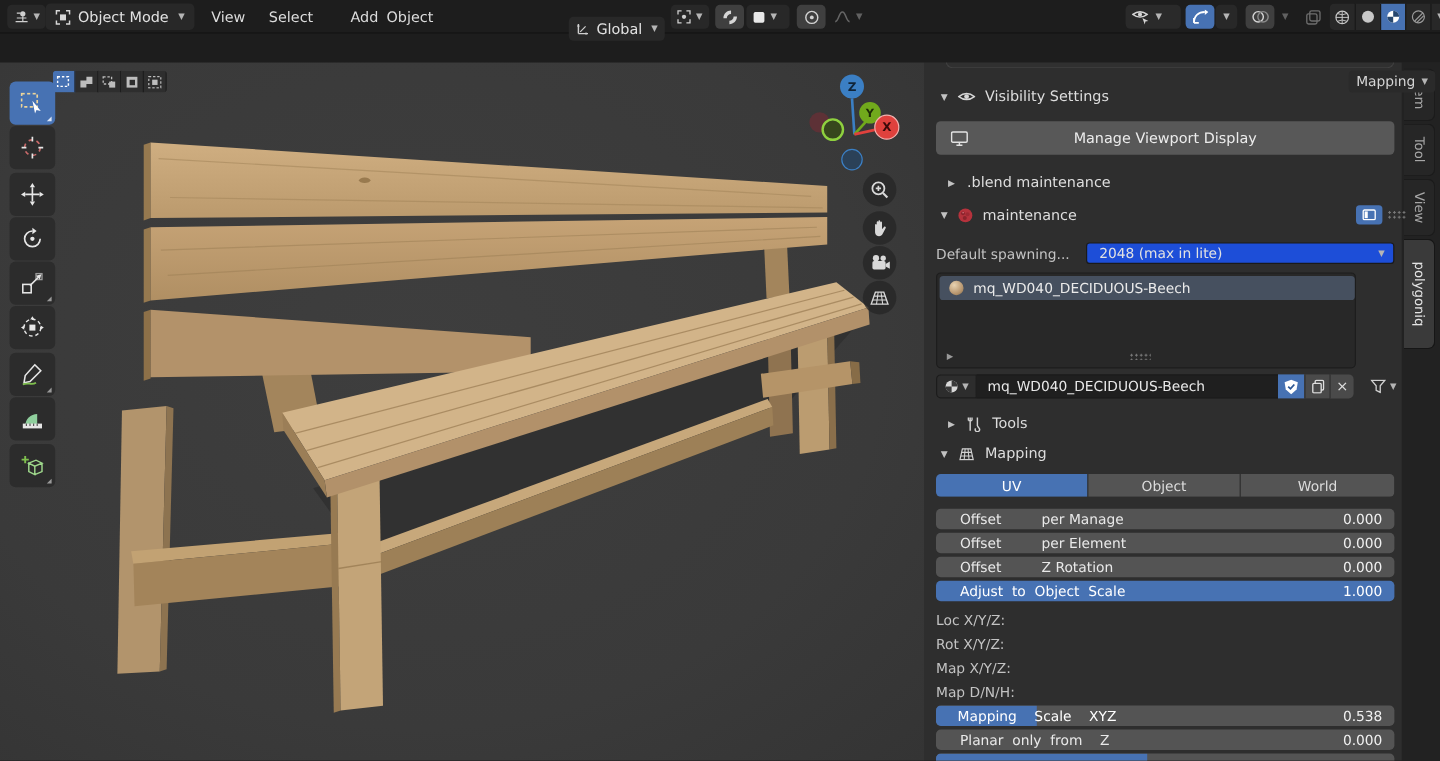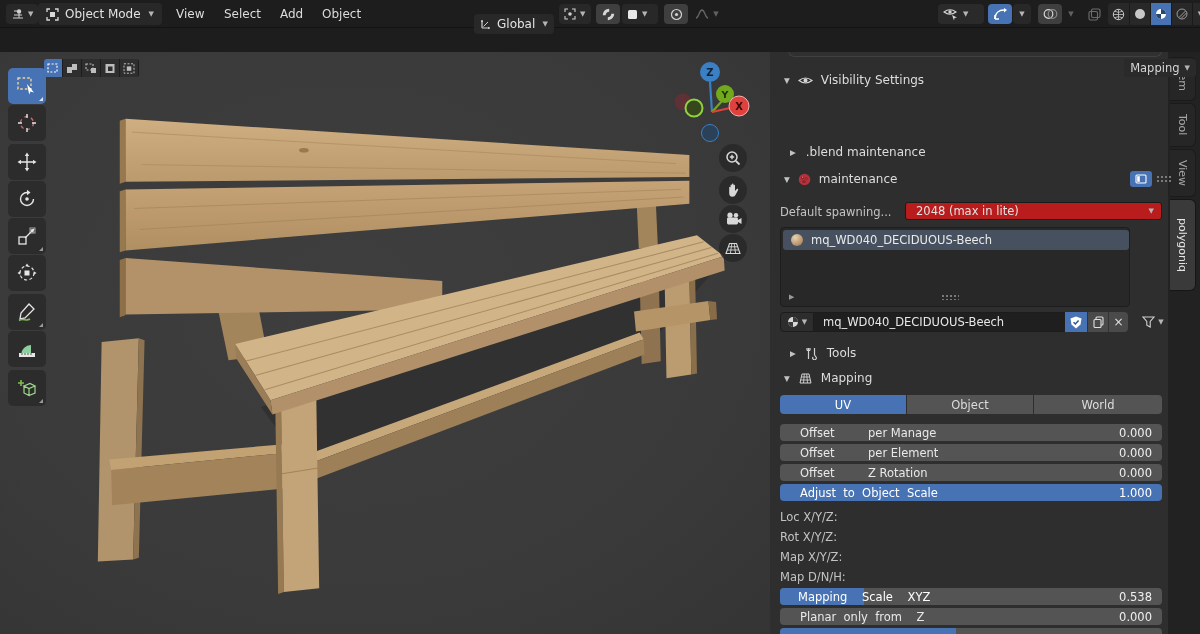--- a/index.html
+++ b/index.html
@@ -105,21 +105,21 @@
             <path d="M1 4 V1 H4 M9 1 H12 V4 M12 9 V12 H9 M4 12 H1 V9" stroke="#d8d8d8" stroke-width="1.3" fill="none"></path>
             <rect x="4" y="4" width="5" height="5" fill="#d8d8d8"></rect>
           </svg>
       </span>
       <span style="flex:1">Object Mode</span>
       <span class="chev">▼</span>
     </div>
 
     <span class="abs menu-item" style="left:176px">View</span>
     <span class="abs menu-item" style="left:224px">Select</span>
-    <span class="abs menu-item" style="left:280px">Add</span>
+    <span class="abs menu-item" style="left:292px">Add</span>
     <span class="abs menu-item" style="left:322px">Object</span>
 
     <div class="abs dd" style="left:474px;top:4px;height:20px;width:80px;padding:0 6px;gap:5px;margin-top:10px;">
       <span>
         <svg width="12" height="12" viewBox="0 0 12 12">
             <path d="M2 10 L2 2 M2 10 L10 10" stroke="#d0d0d0" stroke-width="1.2" fill="none"></path>
             <path d="M2 2 L0.8 4 L3.2 4 Z M10 10 L8 8.8 L8 11.2 Z" fill="#d0d0d0"></path>
             <path d="M3.5 8.5 L8 4" stroke="#d0d0d0" stroke-width="1"></path>
           </svg>
       </span>
@@ -474,20 +474,29 @@
     <span class="phev">▼</span>
     <span>
       <svg width="15" height="11" viewBox="0 0 15 11">
           <path d="M1 5.5 Q7.5 0.5 14 5.5 Q7.5 10.5 1 5.5 Z" stroke="#d5d5d5" stroke-width="1.2" fill="none"></path>
           <circle cx="7.5" cy="5.5" r="2" fill="#d5d5d5"></circle>
         </svg>
     </span>
     <span class="panel-title">Visibility Settings</span>
   </div>
 
+  <div class="abs" style="left:780px;top:101px;width:382px;height:28px;background:#585858;border-radius:4px;z-index:22;display:flex;align-items:center;justify-content:center;">
+    <span class="abs" style="left:12px;top:8px;">
+      <svg width="15" height="13" viewBox="0 0 15 13">
+          <rect x="1" y="1" width="13" height="8.5" rx="1" stroke="#e2e2e2" stroke-width="1.2" fill="none"></rect>
+          <path d="M5 12 H10 M7.5 9.5 V12" stroke="#e2e2e2" stroke-width="1.2"></path>
+        </svg>
+    </span>
+    <span style="color:#ececec;">Manage Viewport Display</span>
+  </div>
 
   <div class="abs" style="left:790px;top:145px;z-index:22;display:flex;align-items:center;gap:10px;">
     <span class="phev">▶</span>
     <span class="panel-title">.blend maintenance</span>
   </div>
 
   <div class="abs" style="left:784px;top:172px;z-index:22;display:flex;align-items:center;gap:8px;">
     <span class="phev">▼</span>
     <span>
       <svg width="13" height="13" viewBox="0 0 13 13">
@@ -502,21 +511,21 @@
   </div>
   <div class="abs" style="left:1130px;top:171px;width:22px;height:16px;background:#4772b3;border-radius:3px;z-index:22;display:flex;align-items:center;justify-content:center;">
     <svg width="12" height="10" viewBox="0 0 12 10">
         <rect x="1" y="1" width="10" height="8" rx="1" stroke="#fff" stroke-width="1.1" fill="none"></rect>
         <rect x="2.2" y="2.2" width="2.6" height="5.6" fill="#fff"></rect>
       </svg>
   </div>
   <div class="abs dots" style="left:1156px;top:175px;width:16px;height:8px;z-index:22;"></div>
 
   <span class="abs glabel" style="left:780px;top:205px;z-index:22;">Default spawning...</span>
-  <div class="abs" style="left:905px;top:202px;width:257px;height:18px;background:#b91c1c;border:1px solid #1a1a1a;border-radius:3px;z-index:22;display:flex;align-items:center;">
+  <div class="abs" style="left:905px;top:202px;width:257px;height:18px;background:#1d4ed8;border:1px solid #1a1a1a;border-radius:3px;z-index:22;display:flex;align-items:center;">
     <span style="margin-left:10px;color:#e2e2e2;font-size:11.5px;flex:1;">2048 (max in lite)</span>
     <span class="chev" style="margin-right:7px;">▼</span>
   </div>
 
   <div class="abs" style="left:780px;top:227px;width:350px;height:80px;background:#282828;border:1px solid #1d1d1d;border-radius:4px;z-index:22;">
     <div class="abs" style="left:2px;top:2px;width:346px;height:20px;background:#46505f;border-radius:3px;display:flex;align-items:center;gap:8px;">
       <span style="margin-left:8px;width:12px;height:12px;border-radius:50%;background:radial-gradient(circle at 35% 30%, #e8d3b2, #b99871 60%, #8a6c48);"></span>
       <span style="color:#eaeaea;font-size:11.5px;">mq_WD040_DECIDUOUS-Beech</span>
     </div>
     <span class="abs" style="left:8px;bottom:5px;font-size:7px;color:#9a9a9a;">▶</span>

